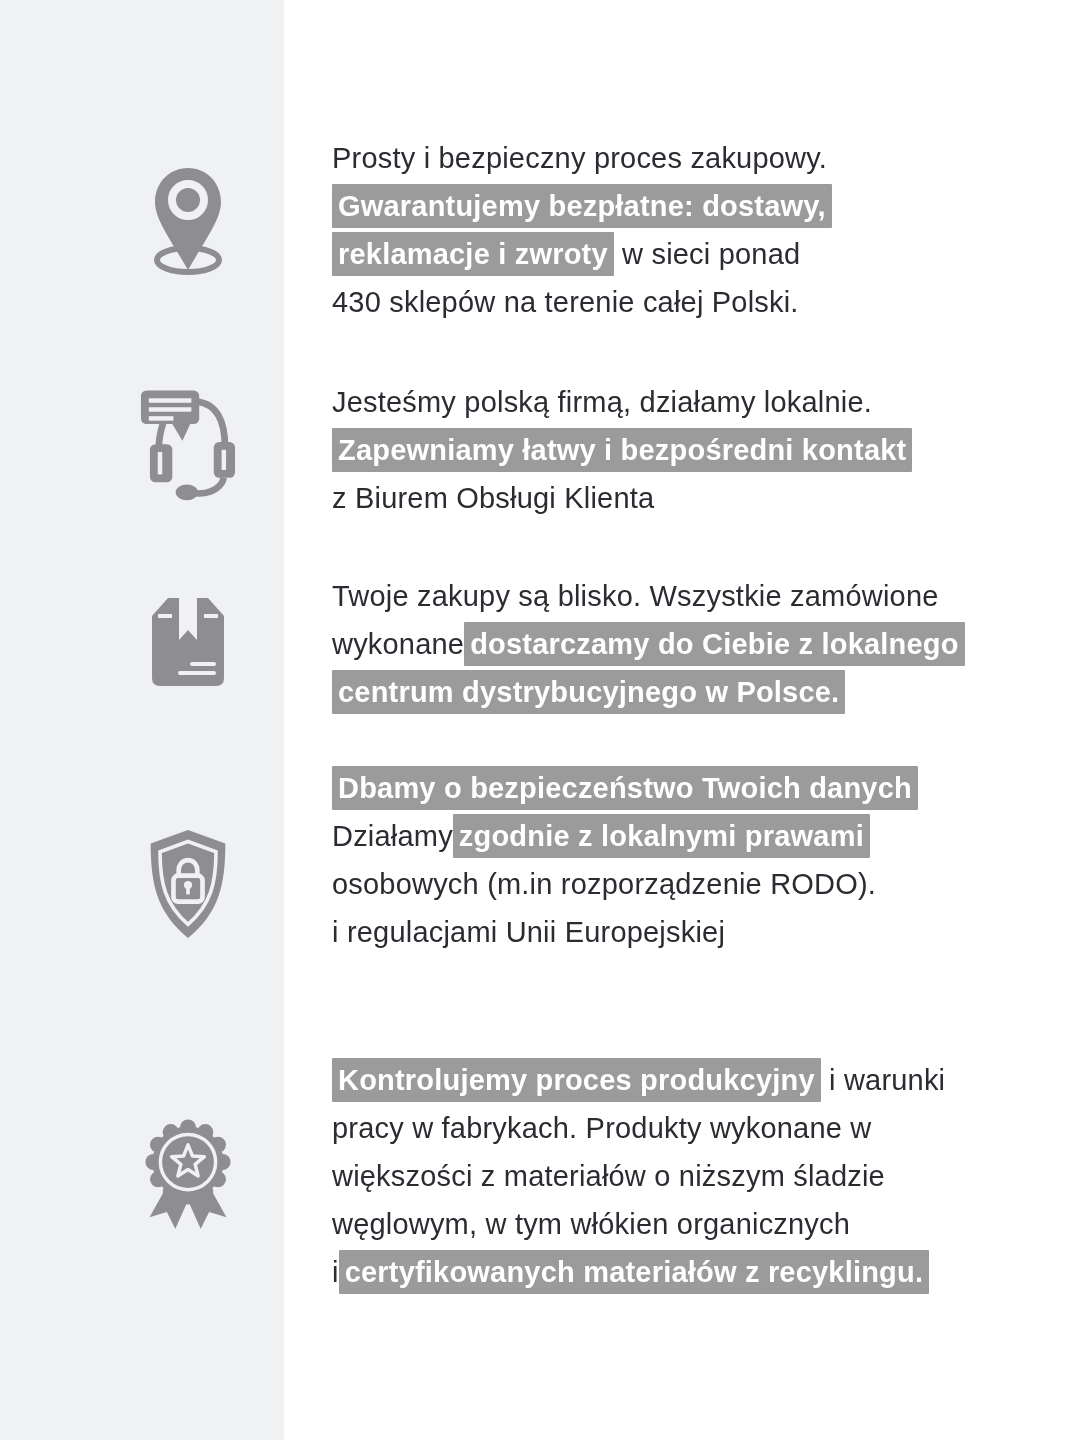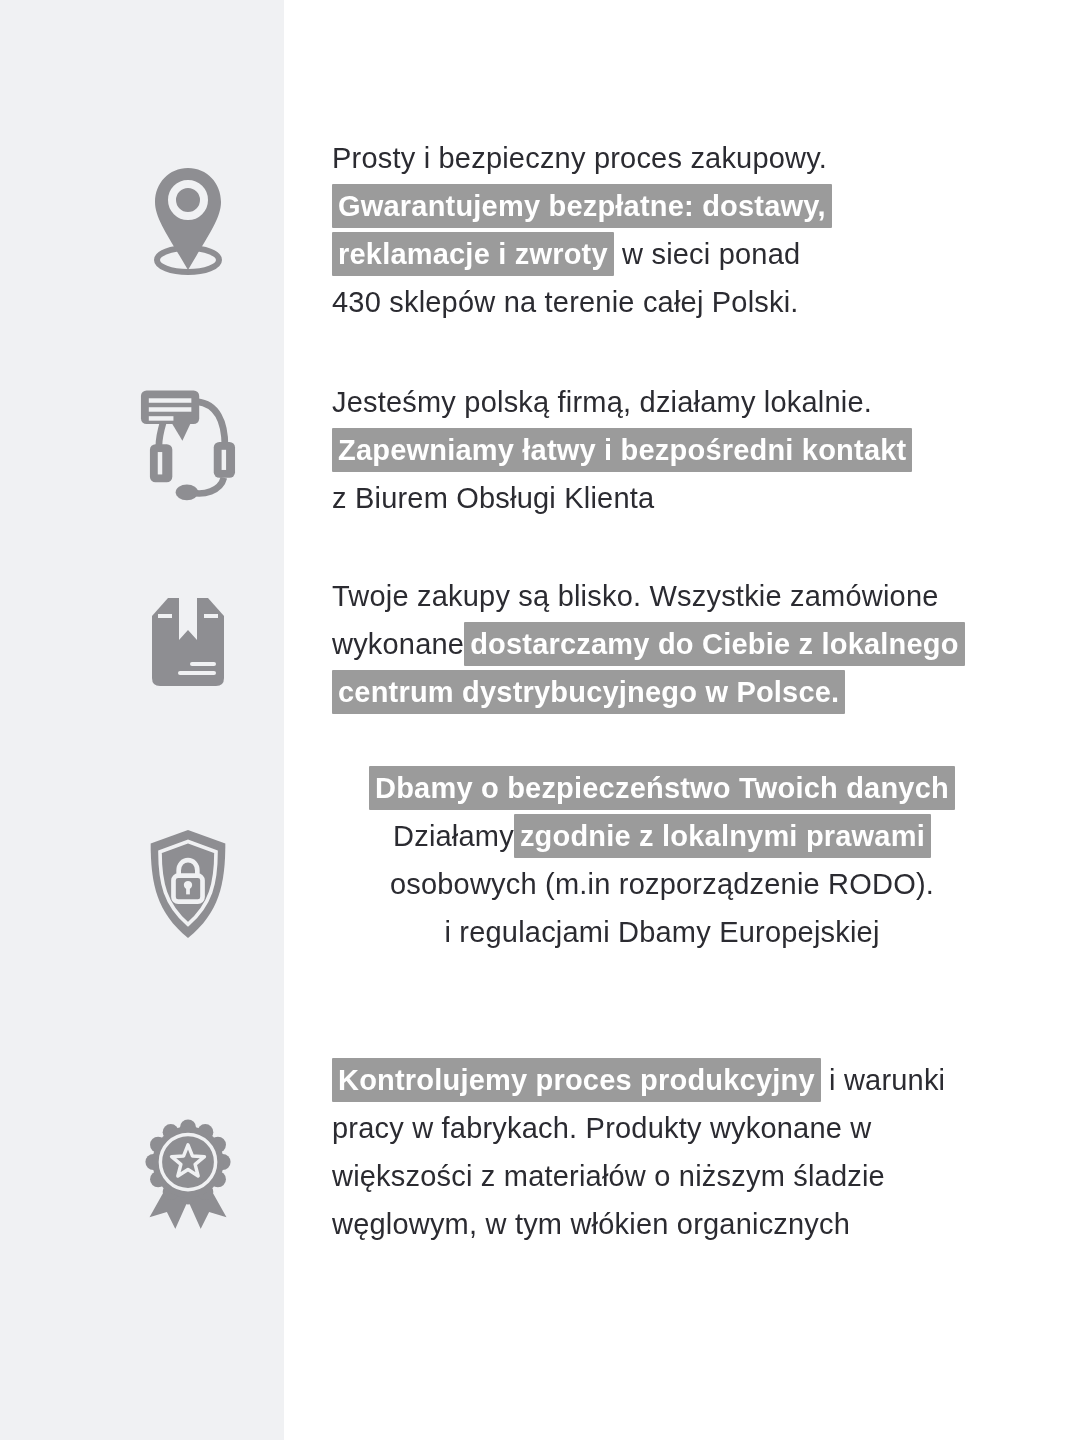--- a/index.html
+++ b/index.html
@@ -123,28 +123,29 @@
       <div class="line"><span class="hl">Zapewniamy łatwy i bezpośredni kontakt</span></div>
       <div class="line"><span class="plain">z Biurem Obsługi Klienta</span></div>
     </section>
 
     <section class="block" style="top:572px;">
       <div class="line"><span class="plain">Twoje zakupy są blisko. Wszystkie zamówione</span></div>
       <div class="line"><span class="plain">wykonane</span><span class="hl">dostarczamy do Ciebie z lokalnego</span></div>
       <div class="line"><span class="hl">centrum dystrybucyjnego w Polsce.</span></div>
     </section>
 
-    <section class="block" style="top:764px;text-align:center;">
+    <section class="block" style="top:764px;">
       <div class="line"><span class="hl">Dbamy o bezpieczeństwo Twoich danych</span></div>
       <div class="line"><span class="plain">Działamy</span><span class="hl">zgodnie z lokalnymi prawami</span></div>
       <div class="line"><span class="plain">osobowych (m.in rozporządzenie RODO).</span></div>
-      <div class="line"><span class="plain">i regulacjami Dbamy Europejskiej</span></div>
+      <div class="line"><span class="plain">i regulacjami Unii Europejskiej</span></div>
     </section>
 
     <section class="block" style="top:1056px;">
       <div class="line"><span class="hl">Kontrolujemy proces produkcyjny</span><span class="plain"> i warunki</span></div>
       <div class="line"><span class="plain">pracy w fabrykach. Produkty wykonane w</span></div>
       <div class="line"><span class="plain">większości z materiałów o niższym śladzie</span></div>
       <div class="line"><span class="plain">węglowym, w tym włókien organicznych</span></div>
+      <div class="line"><span class="plain">i</span><span class="hl">certyfikowanych materiałów z recyklingu.</span></div>
     </section>
 
   </div>
 </div>
 
 </body></html>

